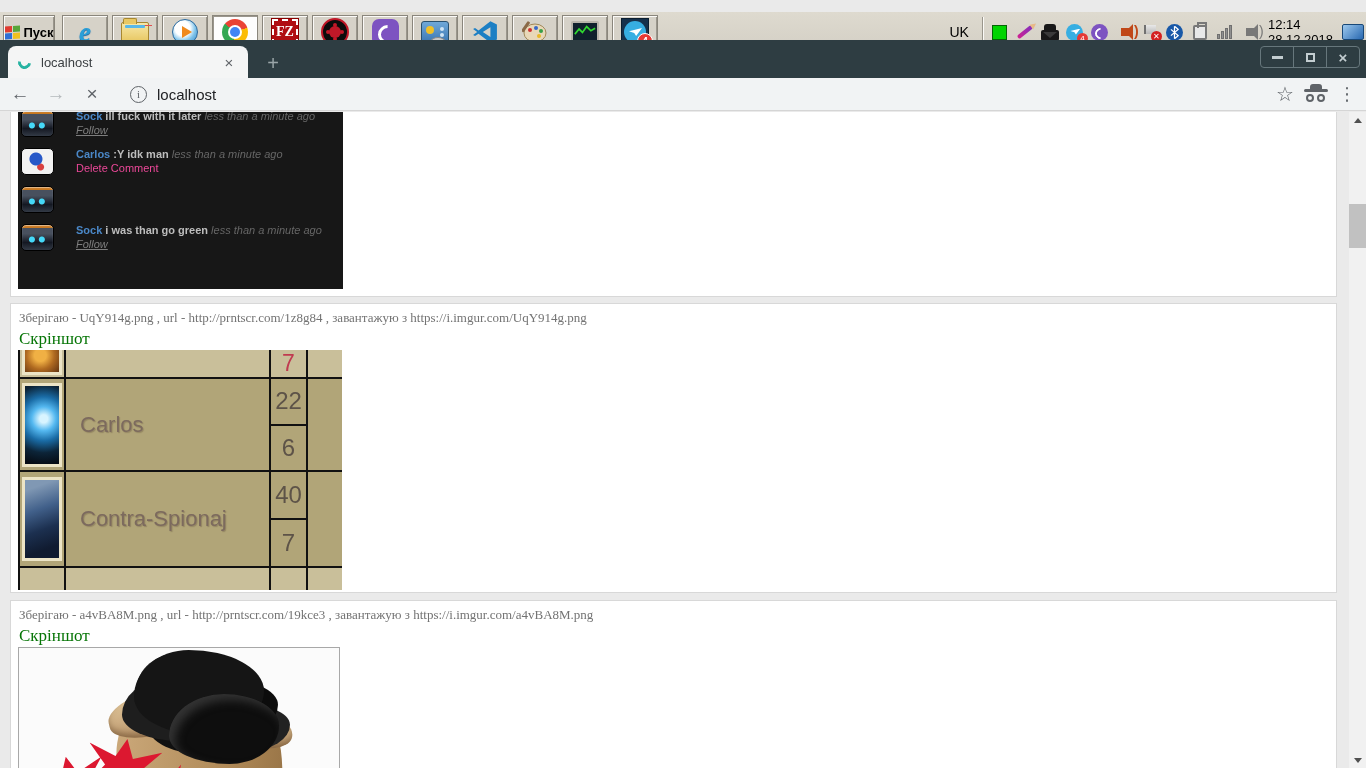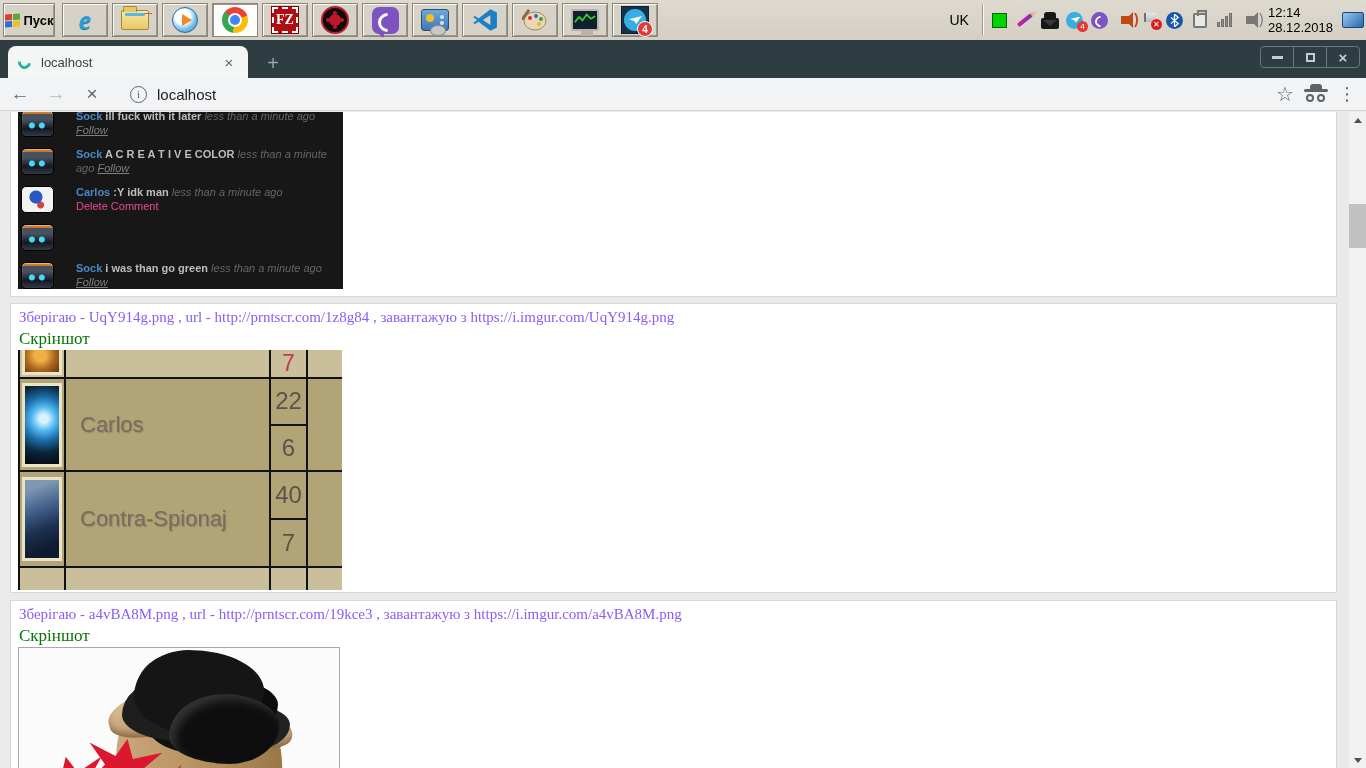--- a/index.html
+++ b/index.html
@@ -1,20 +1,20 @@
 <!DOCTYPE html>
 <html><head>
 <meta charset="utf-8">
 <style>
   * { margin:0; padding:0; box-sizing:border-box; }
   html,body { width:1366px; height:768px; overflow:hidden; background:#eaeaea;
               font-family:"Liberation Sans", sans-serif; }
 
   
-  .taskbar { position:absolute; top:0; left:0; width:1366px; height:44px;
+  .taskbar { position:absolute; top:12px; left:0; width:1366px; height:44px;
              background:linear-gradient(#dedacf,#d2cec4); border-bottom:1px solid #9a968c; }
   .tb-btn { position:absolute; top:3px; height:34px; background:#d6d2c8;
             border:1px solid #8a867c; box-shadow:inset 1px 1px 0 #fbfaf7, inset -1px -1px 0 #9a968c;
             display:flex; align-items:center; justify-content:center; }
   .tb-btn.active { background:#fdfdfd; box-shadow:inset 1px 1px 0 #9a968c, inset -1px -1px 0 #fff; }
   .start-btn { left:3px; width:52px; gap:4px; font-weight:bold; font-size:13px; color:#000; }
   .winflag { width:15px; height:13px; display:grid; grid-template-columns:7px 7px; grid-template-rows:6px 6px; gap:1px; transform:skewY(-4deg); }
   .winflag i:nth-child(1){background:#e03c31;} .winflag i:nth-child(2){background:#57a639;}
   .winflag i:nth-child(3){background:#2e6fd6;} .winflag i:nth-child(4){background:#f0c01e;}
   .ql { width:46px; }
@@ -108,21 +108,21 @@
   .incog .g1,.incog .g2 { position:absolute; top:9px; width:8px; height:8px; border:2px solid #5f6368; border-radius:50%; }
   .incog .g1{left:2px;} .incog .g2{left:13px;}
   .dots { font-size:18px; color:#5f6368; letter-spacing:0; }
 
   
   .viewport { position:absolute; top:112px; left:0; width:1349px; height:656px; background:#eaeaea; overflow:hidden; }
   .card { position:absolute; left:10px; width:1327px; background:#fff; border:1px solid #d8d8d8; }
   .card1 { top:-2px; height:187px; border-top:none; }
   .card2 { top:191px; height:290px; }
   .card3 { top:488px; height:400px; }
-  .entry-text { font-family:"Liberation Serif",serif; font-size:15px; color:#8b5cf6; padding:3px 8px 0 8px; line-height:21px; }
+  .entry-text { font-family:"Liberation Serif",serif; font-size:13px; color:#737373; padding:3px 8px 0 8px; line-height:21px; }
   .entry-link { font-family:"Liberation Serif",serif; font-size:17px; color:#067506; padding:0 8px; line-height:21px; }
 
   
   .chatshot { margin:0 0 0 7px; width:325px; height:179px; background:#171717; overflow:hidden; }
   .c-inner { margin-top:-5px; padding:5px 10px 0 3px; }
   .c-row { display:flex; margin-bottom:11px; }
   .av { width:33px; height:27px; border-radius:5px; flex:0 0 33px; margin-right:22px; border:1px solid #000; }
   .av-sock { background:
       radial-gradient(circle at 32% 58%, #45d8f8 0 2.5px, transparent 3.5px),
       radial-gradient(circle at 64% 58%, #45d8f8 0 2.5px, transparent 3.5px),
@@ -364,24 +364,20 @@
 <div class="viewport">
 
   <div class="card card1">
     <div class="chatshot">
       <div class="c-inner">
         <div class="c-row">
           <div class="av av-sock"></div>
           <div class="c-text"><span class="cu">Sock</span> <span>ill fuck with it later</span> <span class="cm">less than a minute ago</span> <span class="ca">Follow</span></div>
         </div>
         <div class="c-row">
-          <div class="av av-sock"></div>
-          <div class="c-text"><span class="cu">Sock</span> <span>A C R E A T I V E COLOR</span> <span class="cm">less than a minute ago</span> <span class="ca">Follow</span></div>
-        </div>
-        <div class="c-row">
           <div class="av av-carlos"></div>
           <div class="c-text"><span class="cu">Carlos</span> <span>:Y idk man</span> <span class="cm">less than a minute ago</span> <span class="ca block">Delete Comment</span></div>
         </div>
         <div class="c-row">
           <div class="av av-sock"></div>
         </div>
         <div class="c-row">
           <div class="av av-sock"></div>
           <div class="c-text"><span class="cu">Sock</span> <span>i was than go green</span> <span class="cm">less than a minute ago</span> <span class="ca">Follow</span></div>
         </div>

